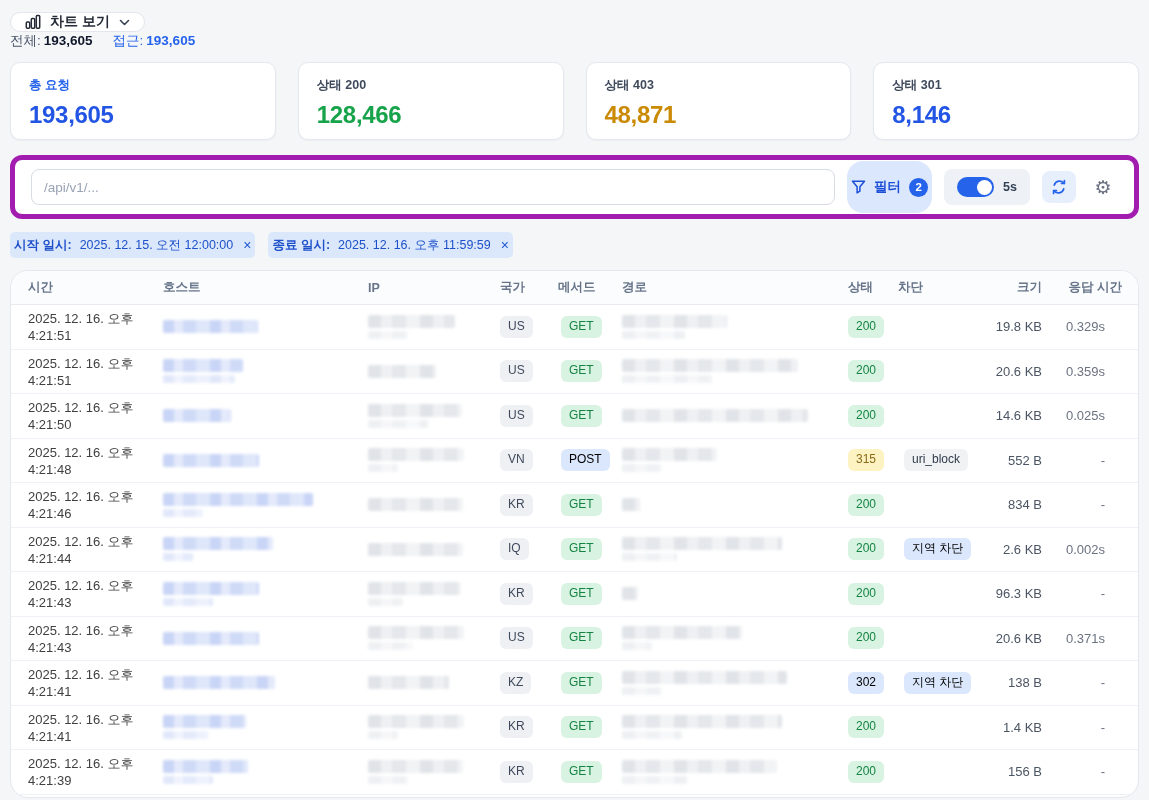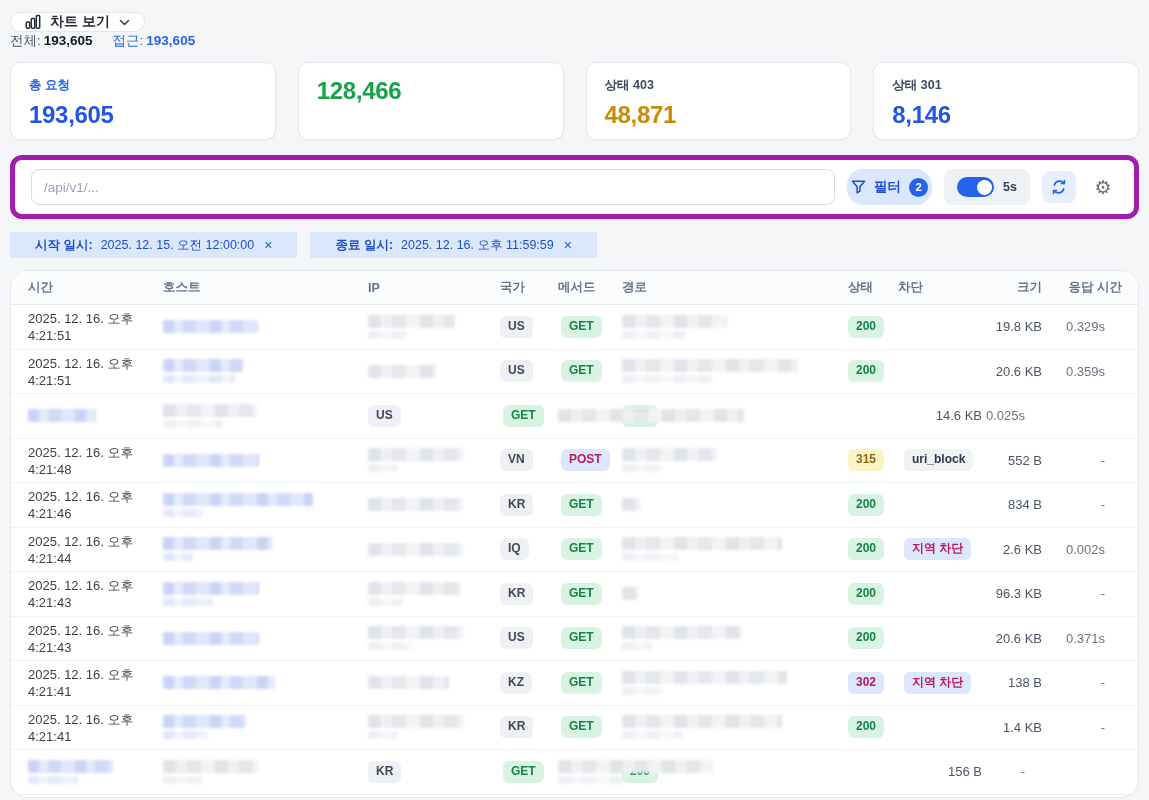--- a/index.html
+++ b/index.html
@@ -37,21 +37,21 @@
   .filter-card {
     margin:0 10px; background:#fff; border:5px solid #a21caf; border-radius:12px;
     height:64px; display:flex; align-items:center; gap:12px; padding:0 16px;
   }
   .search-input {
     flex:1; height:36px; border:1px solid #d7dce5; border-radius:8px;
     padding:0 12px; font-size:13.5px; color:#334155; font-family:inherit; outline:none; background:#fff;
   }
   .search-input::placeholder { color:#9aa3b4; }
   .filter-btn {
-    display:inline-flex; align-items:center; gap:8px; height:36px; padding:0 4px;
+    display:inline-flex; align-items:center; gap:8px; height:52px; padding:0 4px;
     background:#dbe7fd; border:none; border-radius:16px; color:#1d4ed8;
     font-size:13.5px; font-weight:700; font-family:inherit; cursor:pointer;
   }
   .fbadge {
     width:19px; height:19px; border-radius:50%; background:#2563eb; color:#fff;
     font-size:11.5px; font-weight:700; display:grid; place-items:center;
   }
   .toggle-wrap {
     display:inline-flex; align-items:center; gap:9px; height:36px; padding:0 13px;
     background:#eef1f6; border-radius:8px; cursor:pointer;
@@ -62,22 +62,22 @@
   .refresh-btn {
     width:34px; height:32px; border:none; border-radius:8px; background:#e7effd;
     display:grid; place-items:center; cursor:pointer;
   }
   .gear-btn { border:none; background:transparent; cursor:pointer; display:grid; place-items:center; width:30px; height:32px; }
   .gear-glyph { font-family:"DejaVu Sans",sans-serif; font-size:19px; color:#6b7280; line-height:1; }
 
   
   .chips { display:flex; gap:13px; margin:13px 10px 12px; }
   .chip {
-    display:inline-flex; align-items:center; gap:8px; height:26px; padding:0 25px;
-    background:#dbe8fc; border-radius:0; color:#1e50c9; font-size:12.5px;
+    display:inline-flex; align-items:center; gap:8px; height:26px; padding:0 4px;
+    background:#dbe8fc; border-radius:5px; color:#1e50c9; font-size:12.5px;
   }
   .chip .pfx { font-weight:700; }
   .chip .x { font-size:14px; line-height:1; cursor:pointer; color:#2058d0; margin-left:2px; }
 
   
   .table-card {
     margin:0 10px; background:#fff; border:1px solid #e4e7ed; border-radius:18px;
     height:528px; overflow:hidden;
   }
   .trow {
@@ -90,25 +90,25 @@
   .thead .c8, .thead .c9 { text-align:right; }
   .drow { height:44.5px; border-bottom:1px solid #eef1f5; font-size:13px; }
   .cell-time { color:#404040; }
   .cell-size { text-align:right; color:#4b5563; }
   .cell-resp { text-align:right; color:#6b7280; padding-right:17px; }
   .cell-block { padding-left:6px; }
   .cell-method { padding-left:3px; }
 
   .badge {
     display:inline-block; padding:3px 8px; border-radius:6px;
-    font-size:12px; font-weight:700; line-height:1.3; white-space:nowrap;
+    font-size:12px; font-weight:400; line-height:1.3; white-space:nowrap;
   }
   .b-gray  { background:#eef0f4; color:#3e4a5b; }
   .b-green { background:#d9f3e2; color:#158443; }
-  .b-blue  { background:#dbe7fc; color:#be185d; }
+  .b-blue  { background:#dbe7fc; color:#000000; }
   .b-yellow{ background:#fdf3c2; color:#8a6a1a; }
   .b-slate { background:#f0f2f4; color:#2f3a4a; }
 
   
   .redact { display:flex; flex-direction:column; gap:3px; }
   .rl { display:block; border-radius:2px; filter:blur(1.4px); }
   .rl.main { height:13px; }
   .rl.sub  { height:8px; opacity:.55; }
   .rl.blue { background:repeating-linear-gradient(90deg,#c9d5f6 0 11px,#e4eafb 11px 20px,#cfdaf7 20px 33px,#dfe7fa 33px 47px); }
   .rl.gray { background:repeating-linear-gradient(90deg,#e0e3e8 0 13px,#eff0f3 13px 24px,#e4e7eb 24px 38px,#f2f3f5 38px 52px); }
@@ -141,20 +141,21 @@
       <span class="sum-pair blue"><span>접근:</span><b>193,605</b></span>
     </div>
   </div>
 
   <div class="cards" id="cards">
       <div class="card">
         <div class="lbl" style="color: rgb(37, 99, 235);">총 요청</div>
         <div class="val" style="color: rgb(35, 85, 228);">193,605</div>
       </div>
       <div class="card">
+        <div class="lbl" style="color: rgb(63, 74, 92);">상태 200</div>
         <div class="val" style="color: rgb(22, 163, 74);">128,466</div>
       </div>
       <div class="card">
         <div class="lbl" style="color: rgb(63, 74, 92);">상태 403</div>
         <div class="val" style="color: rgb(202, 138, 4);">48,871</div>
       </div>
       <div class="card">
         <div class="lbl" style="color: rgb(63, 74, 92);">상태 301</div>
         <div class="val" style="color: rgb(35, 85, 228);">8,146</div>
       </div>
@@ -265,20 +266,21 @@
               <span class="rl main gray" style="width: 176px;"></span>
               <span class="rl sub gray" style="width: 90px;"></span>
             </div>
           </div>
           <div><span class="badge b-green">200</span></div>
           <div class="cell-block"></div>
           <div class="cell-size">20.6 KB</div>
           <div class="cell-resp">0.359s</div>
         </div>
         <div class="trow drow">
+          <div class="cell-time">2025. 12. 16. 오후 4:21:50</div>
           <div>
             <div class="redact">
               <span class="rl main blue" style="width: 68px;"></span>
             </div>
           </div>
           <div>
             <div class="redact">
               <span class="rl main gray" style="width: 94px;"></span>
               <span class="rl sub gray" style="width: 60px;"></span>
             </div>
@@ -470,20 +472,21 @@
               <span class="rl main gray" style="width: 160px;"></span>
               <span class="rl sub gray" style="width: 60px;"></span>
             </div>
           </div>
           <div><span class="badge b-green">200</span></div>
           <div class="cell-block"></div>
           <div class="cell-size">1.4 KB</div>
           <div class="cell-resp">-</div>
         </div>
         <div class="trow drow">
+          <div class="cell-time">2025. 12. 16. 오후 4:21:39</div>
           <div>
             <div class="redact">
               <span class="rl main blue" style="width: 85px;"></span>
               <span class="rl sub blue" style="width: 50px;"></span>
             </div>
           </div>
           <div>
             <div class="redact">
               <span class="rl main gray" style="width: 95px;"></span>
               <span class="rl sub gray" style="width: 40px;"></span>

